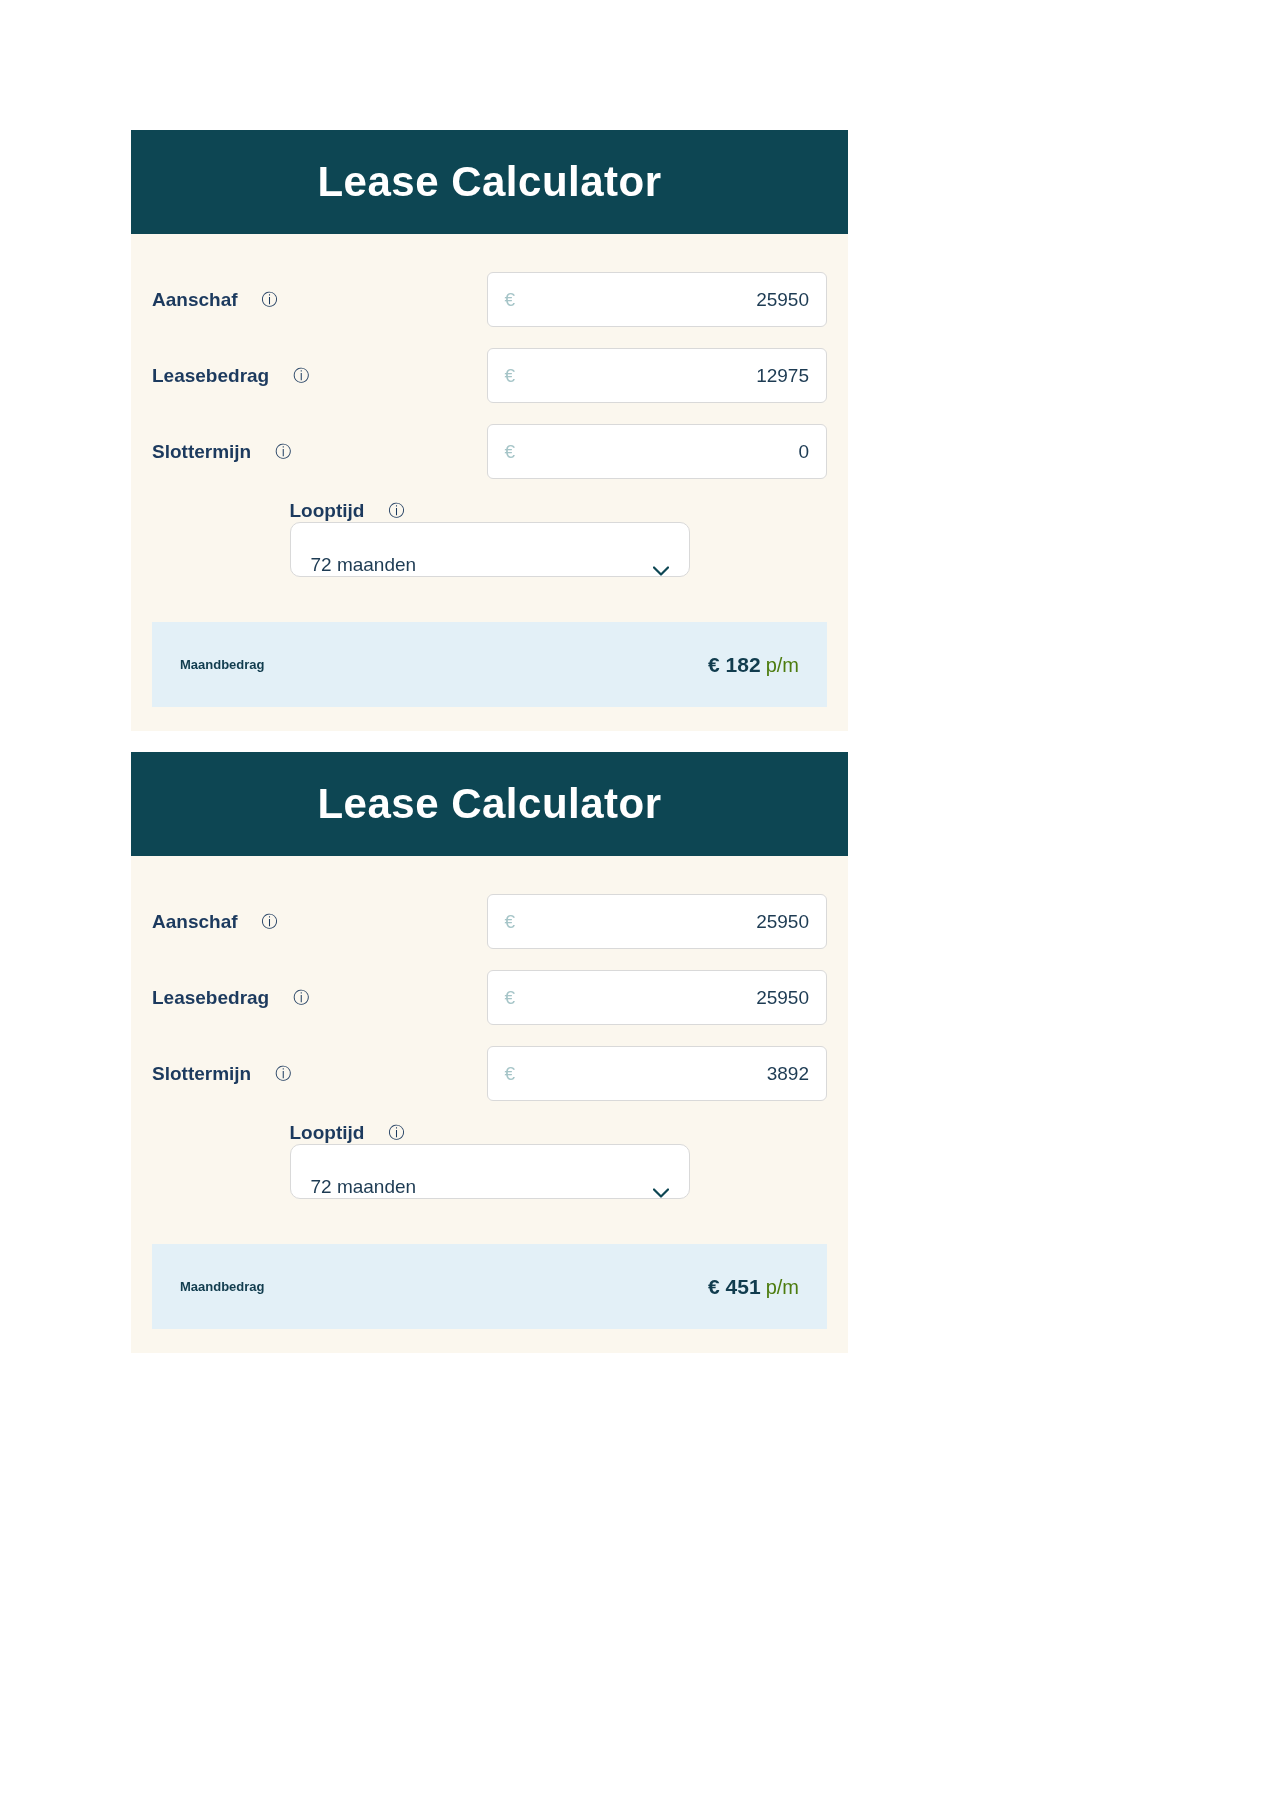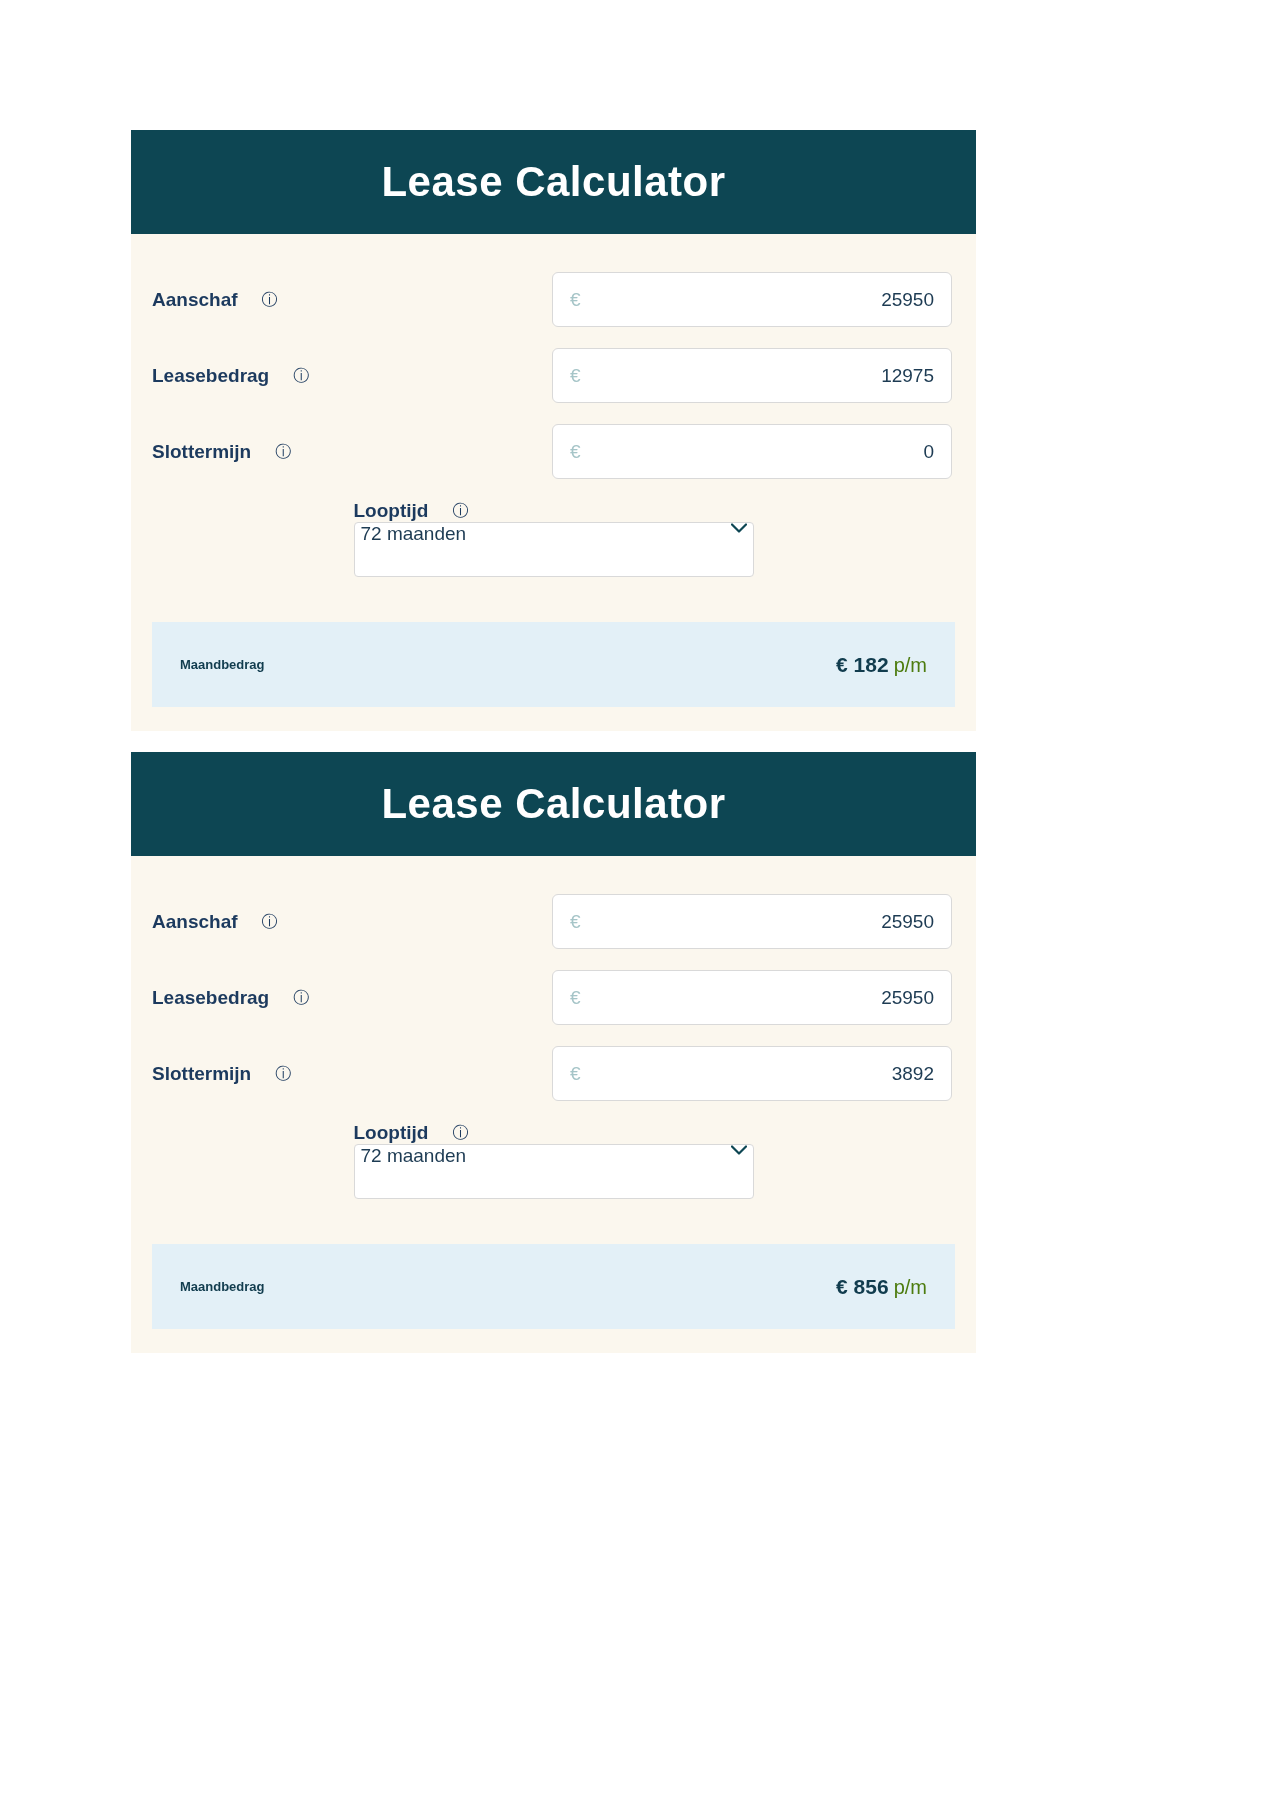--- a/index.html
+++ b/index.html
@@ -3,21 +3,21 @@
 <meta charset="utf-8">
 <style>
   * { box-sizing: border-box; }
   html, body { margin: 0; padding: 0; }
   body {
     width: 1280px;
     height: 1811px;
     background: #ffffff;
     font-family: "Liberation Sans", sans-serif;
   }
-  .calculator { width: 845px; margin-left: 131px; }
+  .calculator { width: 717px; margin-left: 131px; }
   .calculator.first { margin-top: 130px; }
   .calculator.second { margin-top: 21px; }
 
   .calc-header {
     background: #0d4653;
     height: 104px;
     display: flex;
     align-items: center;
     justify-content: center;
   }
@@ -57,28 +57,28 @@
     background: transparent;
     text-align: right;
     font-size: 19px;
     color: #1d3b53;
     font-family: inherit;
     padding: 0;
   }
 
   .select-field {
     display: flex;
-    align-items: flex-start;
+    align-items: flex-end;
     justify-content: space-between;
     width: 400px;
     height: 55px;
     background: #ffffff;
     border: 1px solid #d9d9d9;
-    border-radius: 4px;
-    padding: 0 6px;
+    border-radius: 10px;
+    padding: 0 20px;
     cursor: pointer;
   }
   .select-value { font-size: 19px; color: #1d3b53; }
   .chevron { display: flex; align-items: center; }
 
   .result-row {
     margin-top: 45px;
     background: #e3f0f7;
     height: 85px;
     display: flex;
@@ -209,19 +209,19 @@
           <svg width="16" height="10" viewBox="0 0 16 10">
               <polyline points="1,1.5 8,8.5 15,1.5" fill="none" stroke="#0d4653" stroke-width="2.2" stroke-linecap="round" stroke-linejoin="round"></polyline>
             </svg>
         </span>
       </div>
     </div>
 
     <div class="result-row">
       <span class="result-label">Maandbedrag</span>
       <span class="result-value">
-        <span class="result-amount">€ 856</span>
+        <span class="result-amount">€ 451</span>
         <span class="result-suffix">p/m</span>
       </span>
     </div>
 
   </div>
 </div>
 
 </body></html>

